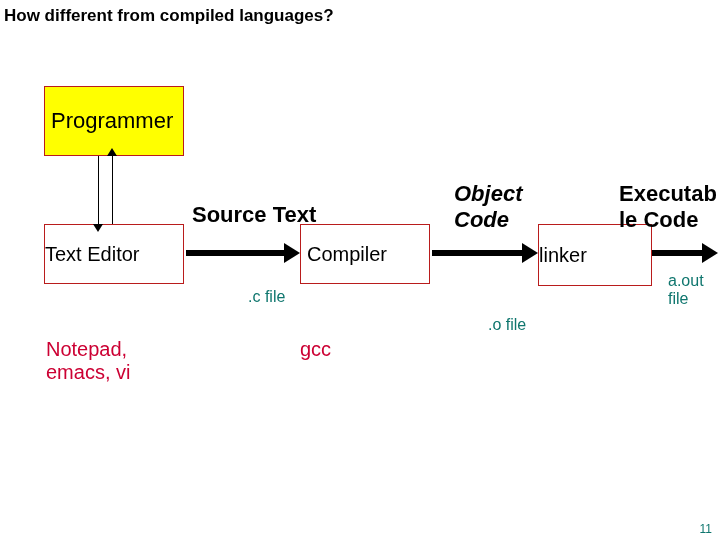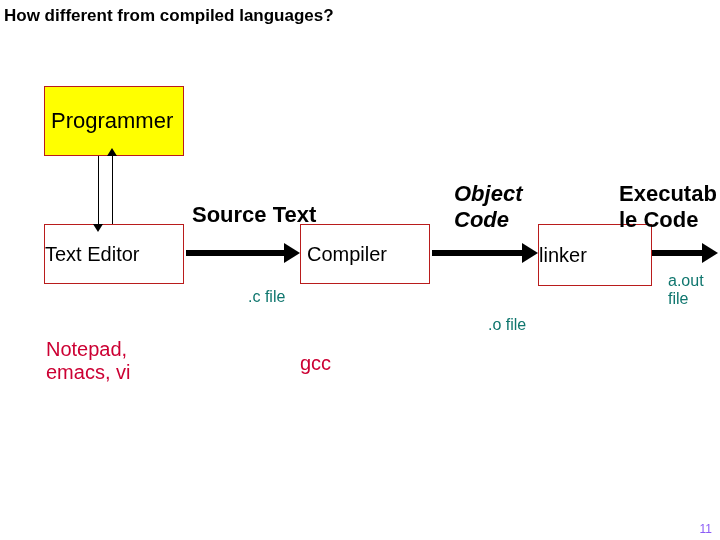--- a/index.html
+++ b/index.html
@@ -82,21 +82,21 @@
     position: absolute;
     font-size: 20px;
     color: #cc0033;
     white-space: pre;
   }
   .page-num {
     position: absolute;
     right: 8px;
     bottom: 4px;
     font-size: 12px;
-    color: #8b5cf6;
+    color: #0f766e;
   }
   
   .h-arrow {
     position: absolute;
     top: 250px;
     height: 6px;
     background: #000;
   }
   .h-arrow::after {
     content: '';
@@ -177,15 +177,15 @@
 <div class="h-arrow" style="left:432px; width:90px;"></div>
 <div class="h-arrow" style="left:652px; width:50px;"></div>
 
 <div class="bluelabel" style="left:248px; top:288px;">.c file</div>
 <div class="bluelabel" style="left:488px; top:288px;margin-top:28px;">.o file</div>
 <div class="bluelabel" style="left:668px; top:272px; white-space:pre;">a.out
 file</div>
 
 <div class="redlabel" style="left:46px; top:338px;">Notepad,
 emacs, vi</div>
-<div class="redlabel" style="left:300px; top:352px;text-align:center;">gcc</div>
+<div class="redlabel" style="left:300px; top:338px;text-align:center;">gcc</div>
 
 <div class="page-num">11</div>
 
 </body></html>

